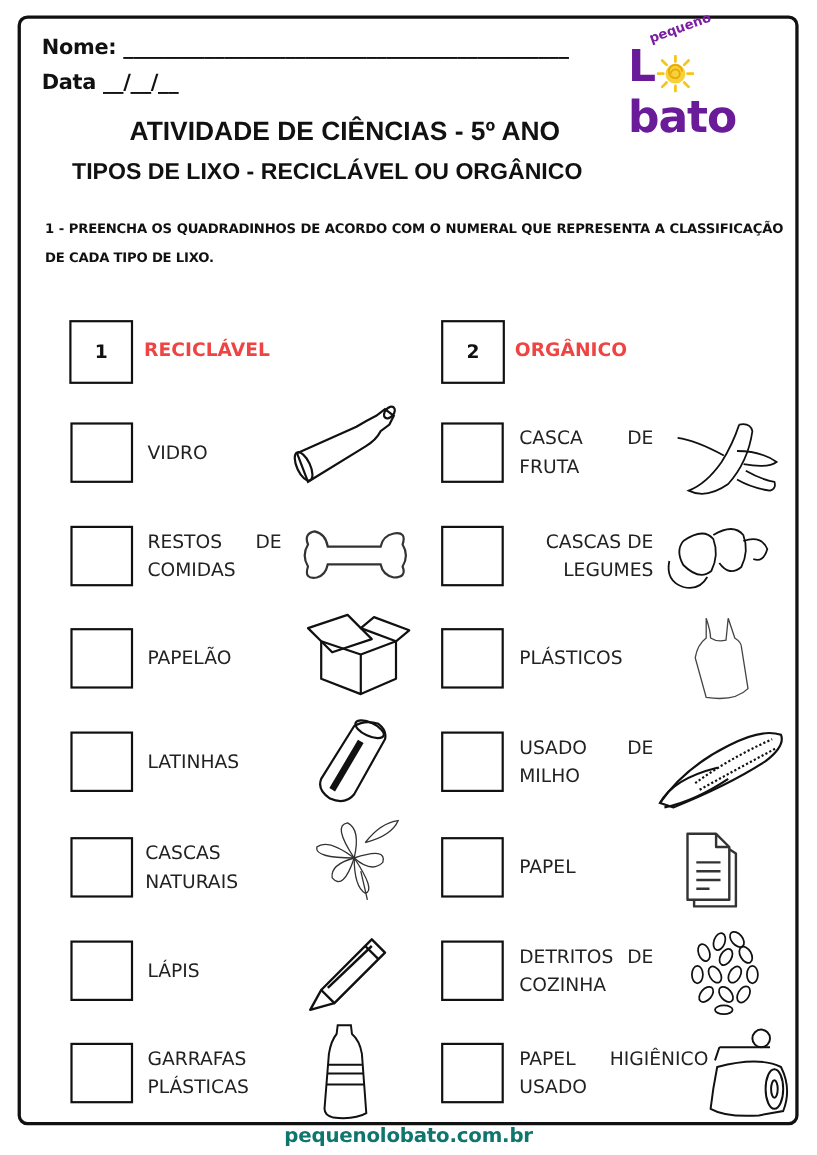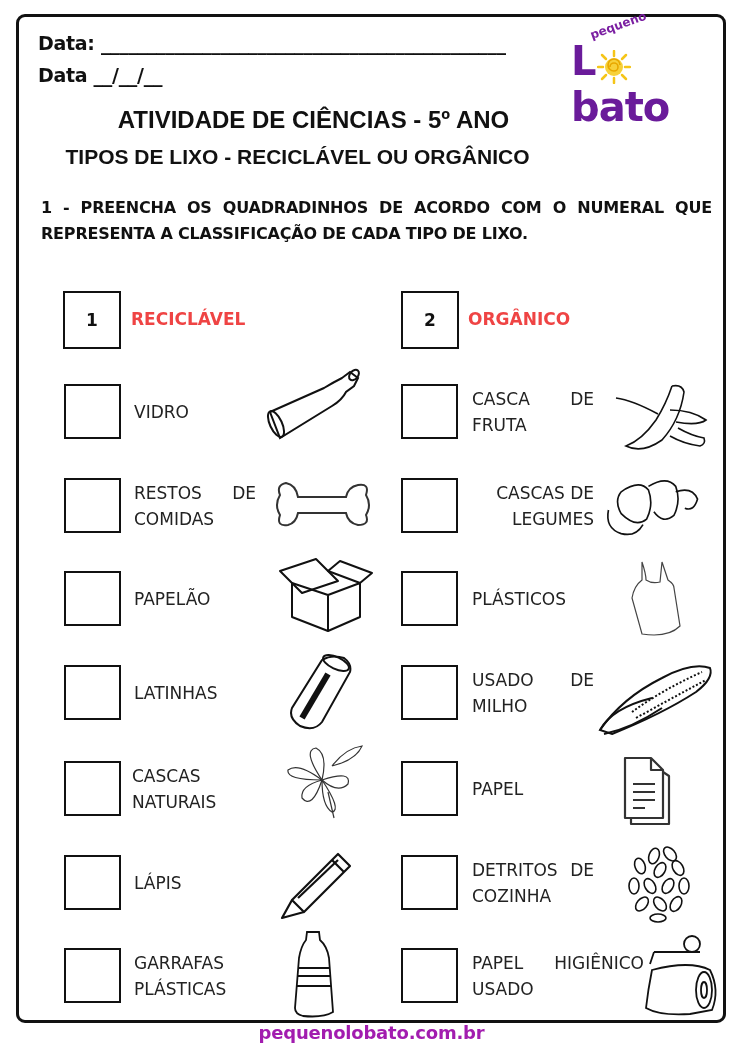--- a/index.html
+++ b/index.html
@@ -15,40 +15,40 @@
   .date-line { position: absolute; left: 38px; top: 64px; font-weight: bold; font-size: 19px; letter-spacing: -0.3px; white-space: nowrap; }
 
   .logo { position: absolute; left: 565px; top: 28px; width: 150px; height: 60px; }
   .logo .small { position: absolute; left: 28px; top: 0px; font-size: 12px; color: #7b1fa2; font-weight: bold; transform: rotate(-20deg); transform-origin: left bottom; }
   .logo .big { position: absolute; left: 6px; top: 10px; font-size: 40px; font-weight: bold; color: #6a1b9a; letter-spacing: -1px; font-family: "DejaVu Sans", sans-serif; }
   .logo .sun { position: absolute; left: 32px; top: 22px; width: 34px; height: 34px; }
 
   .title { position: absolute; left: 0; width: 627px; top: 106px; text-align: center; font-family: "Liberation Sans", sans-serif; font-weight: bold; font-size: 24px; }
   .subtitle { position: absolute; left: 0; width: 595px; top: 145px; text-align: center; font-family: "Liberation Sans", sans-serif; font-weight: bold; font-size: 21px; }
 
-  .instr { position: absolute; left: 41px; top: 195px; width: 671px; font-weight: bold; font-size: 16px; line-height: 26px; text-align: justify; text-align-last: left; letter-spacing: -0.2px; }
+  .instr { position: absolute; left: 41px; top: 195px; width: 671px; font-weight: bold; font-size: 12px; line-height: 26px; text-align: justify; text-align-last: left; letter-spacing: -0.2px; }
 
   .legend-box { position: absolute; width: 58px; height: 58px; border: 2.5px solid #111; display: flex; align-items: center; justify-content: center; font-weight: bold; font-size: 17px; }
   .legend-label { position: absolute; font-weight: bold; font-size: 17px; color: #ef4444; }
 
   .item-box { position: absolute; width: 57px; height: 55px; border: 2.5px solid #111; }
   .item-label { position: absolute; width: 122px; font-size: 17px; line-height: 26px; text-align: justify; text-align-last: justify; color: #222; display: flex; flex-direction: column; justify-content: center; height: 55px; }
   .item-label.single { text-align-last: left; }
   .item-label span { display: block; }
   .item-label span.last { text-align-last: left; }
   .item-img { position: absolute; width: 100px; height: 80px; }
 
-  .footer { position: absolute; left: 0; width: 743px; top: 1022px; text-align: center; font-weight: bold; font-size: 18px; color: #a21caf; letter-spacing: -0.2px; }
+  .footer { position: absolute; left: 0; width: 743px; top: 1022px; text-align: center; font-weight: bold; font-size: 18px; color: #0f766e; letter-spacing: -0.2px; }
 </style>
 </head>
 <body>
 
 <div class="frame"></div>
 
-<div class="name-line">Data: ____________________________________________</div>
+<div class="name-line">Nome: ____________________________________________</div>
 <div class="date-line">Data __/__/__</div>
 
 <div class="logo">
   <span class="small">pequeno</span>
   <span class="big"><span>L</span><span style="display:inline-block;width:34px;"></span><span>bato</span></span>
   <svg class="sun" viewBox="0 0 34 34">
     <g stroke="#f5c518" stroke-width="2.5" stroke-linecap="round">
       <line x1="17" y1="1" x2="17" y2="6"></line>
         <line x1="17" y1="28" x2="17" y2="33"></line>
       <line x1="1" y1="17" x2="6" y2="17"></line>

